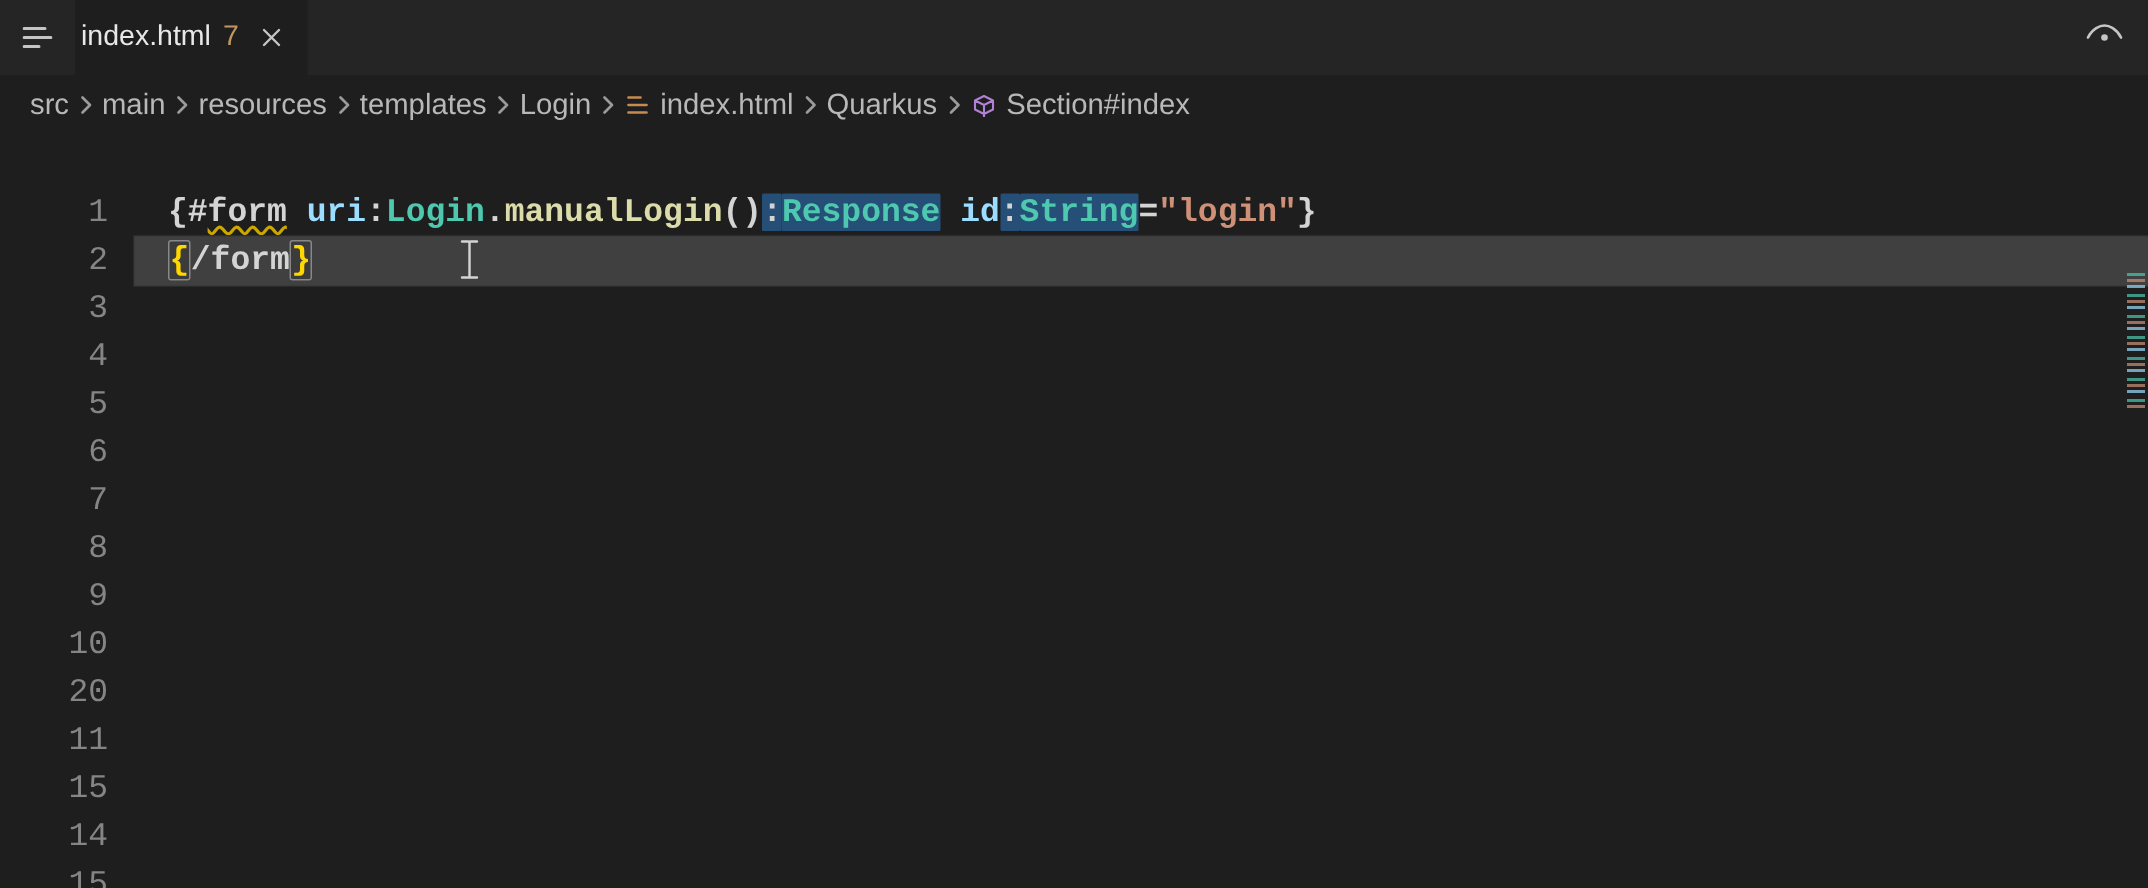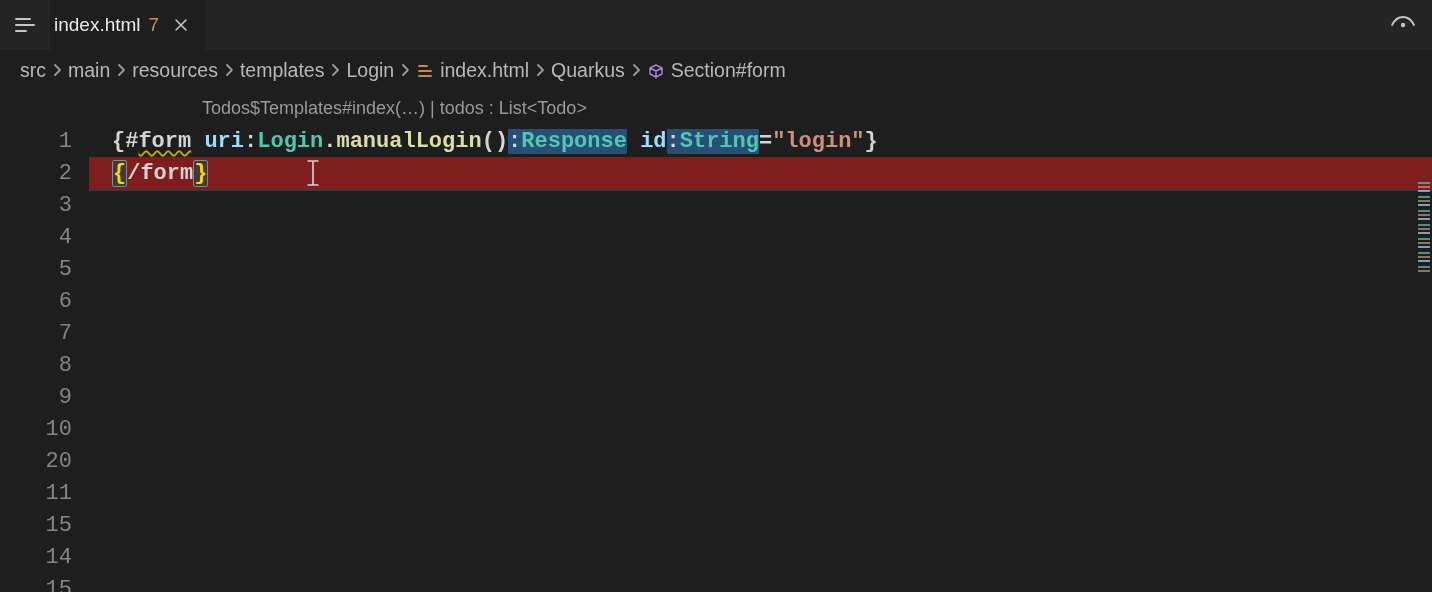--- a/index.html
+++ b/index.html
@@ -98,21 +98,21 @@
   }
   .code-lines { padding-top:30px; }
   .code-line {
     height:32px;
     white-space:pre;
     position:relative;
     padding-left:22px;
     font-weight:bold;
   }
   .code-line.current {
-    background:#7f1d1d;
+    background:#404040;
     outline:1px solid #3a3a3a;
   }
   
   .tk-id      { color:#9cdcfe; }
   .tk-type    { color:#4ec9b0; }
   .tk-method  { color:#dcdcaa; }
   .tk-punct   { color:#d4d4d4; }
   .tk-op      { color:#d4d4d4; }
   .tk-string  { color:#ce9178; }
   .tk-plain   { color:#d4d4d4; }
@@ -228,21 +228,21 @@
   <span class="sep">
       <svg width="10" height="14" viewBox="0 0 10 14">
         <path d="M3 2l5 5-5 5" stroke="#9b9b9b" stroke-width="1.8" fill="none" stroke-linecap="round" stroke-linejoin="round"></path>
       </svg>
     </span>
   <span class="crumb">
     <span class="crumb-icon purple">
       <svg width="18" height="18" viewBox="0 0 18 18">
           <path d="M3 6l6-3 6 3v6l-6 3-6-3z M3 6l6 3 6-3 M9 9v8" stroke="#b180d7" stroke-width="1.4" fill="none" stroke-linejoin="round"></path>
         </svg>
-    </span><span>Section#form</span>
+    </span><span>Section#index</span>
   </span>
 </div>
 
 <div class="editor">
 
   <div class="gutter">
     <div style="height:30px"></div>
   <div>1</div>
       <div>2</div>
       <div>3</div>
@@ -255,21 +255,20 @@
       <div>10</div>
       <div>20</div>
       <div>11</div>
       <div>15</div>
       <div>14</div>
       <div>15</div>
     </div>
 
   <div class="code">
 
-    <div class="codelens">Todos$Templates#index(…) | todos : List&lt;Todo&gt;</div>
 
     <div class="code-lines">
 
       <div class="code-line"><span class="tk-brace">{</span><span class="tk-plain">#</span><span class="tk-plain squiggle">form</span><span class="tk-plain"> </span><span class="tk-id">uri</span><span class="tk-op">:</span><span class="tk-type">Login</span><span class="tk-punct">.</span><span class="tk-method">manualLogin</span><span class="tk-punct">()</span><span class="tk-op sel">:</span><span class="tk-type sel">Response</span><span class="tk-plain"> </span><span class="tk-id">id</span><span class="tk-op sel">:</span><span class="tk-type sel">String</span><span class="tk-op">=</span><span class="tk-string">"login"</span><span class="tk-brace">}</span></div>
 
       <div class="code-line current"><span class="tk-brace-hi">{</span><span class="tk-plain">/</span><span class="tk-plain">form</span><span class="tk-brace-hi">}</span></div>
 
       <div class="code-line"></div>
       <div class="code-line"></div>
       <div class="code-line"></div>

